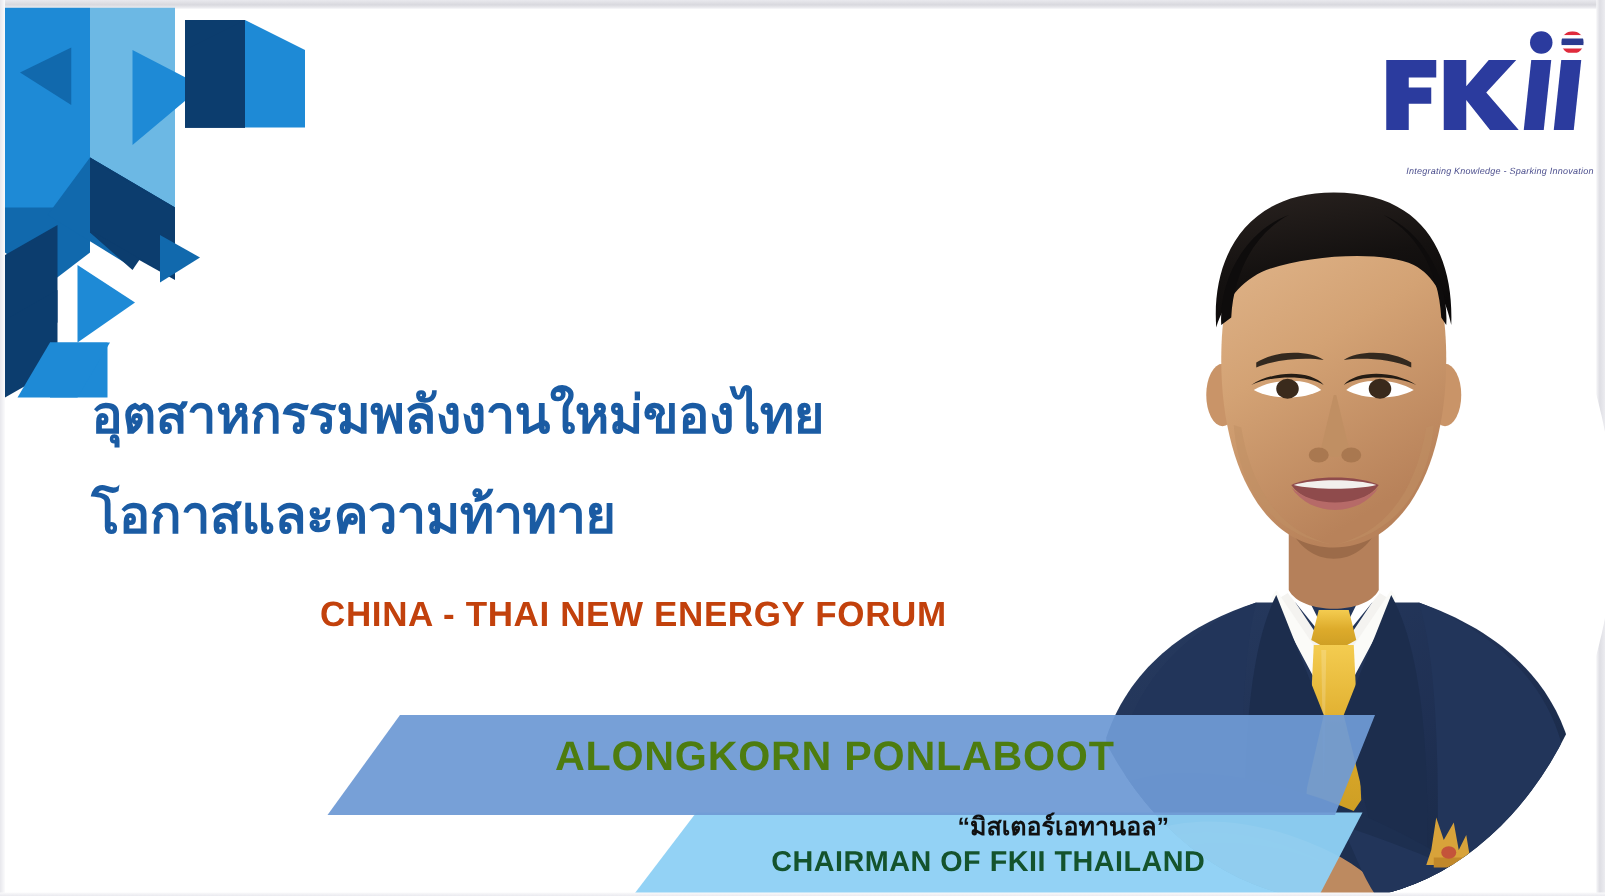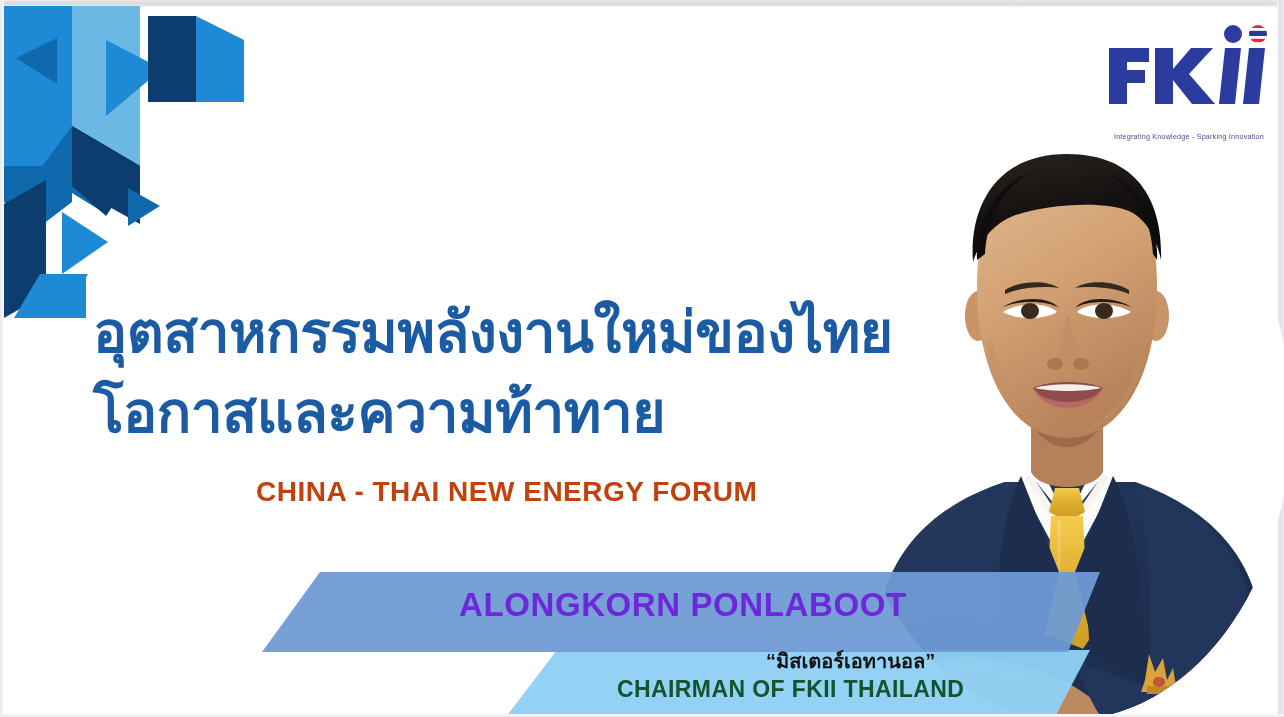--- a/index.html
+++ b/index.html
@@ -49,43 +49,42 @@
     position:absolute;left:0;top:0;width:445px;height:600px;
   }
 
   
   .title-block{
     position:absolute;left:73px;top:292px;width:900px;
   }
   .t-line{
     font-weight:bold;
     color:#1a5ba3;
-    font-size:57px;
+    font-size:42px;
     line-height:80px;
     letter-spacing:-0.5px;
     white-space:nowrap;
-    margin-left:20px;
   }
   .subtitle{
     position:absolute;left:256px;top:448px;
     font-size:28px;font-weight:bold;color:#c2410c;
     letter-spacing:0.5px;white-space:nowrap;margin-top:28px;
   }
   .datetime{
     position:absolute;left:146px;top:500px;
     font-size:21px;font-weight:normal;color:#16527f;
     letter-spacing:0.2px;white-space:nowrap;
   }
 
   
   .band-layer{position:absolute;left:0;top:0;width:1284px;height:717px;pointer-events:none;}
   .name-text{
     position:absolute;left:444px;top:586px;
-    font-size:33px;font-weight:bold;color:#6d28d9;
-    letter-spacing:0.6px;white-space:nowrap;z-index:22;margin-left:15px;
+    font-size:33px;font-weight:bold;color:#4d7c0f;
+    letter-spacing:0.6px;white-space:nowrap;z-index:22;
   }
   .nick-text{
     position:absolute;left:766px;top:645px;
     font-size:20px;font-weight:bold;color:#111111;
     white-space:nowrap;z-index:22;
   }
   .role-text{
     position:absolute;left:617px;top:676px;
     font-size:23px;font-weight:bold;color:#14532d;
     letter-spacing:0.4px;white-space:nowrap;z-index:22;
@@ -96,22 +95,22 @@
     position:absolute;left:1103px;top:24px;width:172px;height:120px;
   }
   .logo-thailand{
     position:absolute;left:0;top:84px;width:172px;
     text-align:center;
     font-size:21px;font-weight:bold;color:#e0386a;
     letter-spacing:6.5px;
   }
   .logo-tag{
     position:absolute;left:0;top:108px;width:172px;
-    text-align:center;
-    font-size:7.2px;color:#4a4d8c;letter-spacing:.2px;
+    text-align:right;
+    font-size:7.2px;color:#4a4d8c;letter-spacing:.2px;font-style:italic;
   }
 </style>
 </head>
 <body>
 
 <div id="poster">
 
   <div class="edge-top"></div>
   <div class="edge-right"></div>
 

